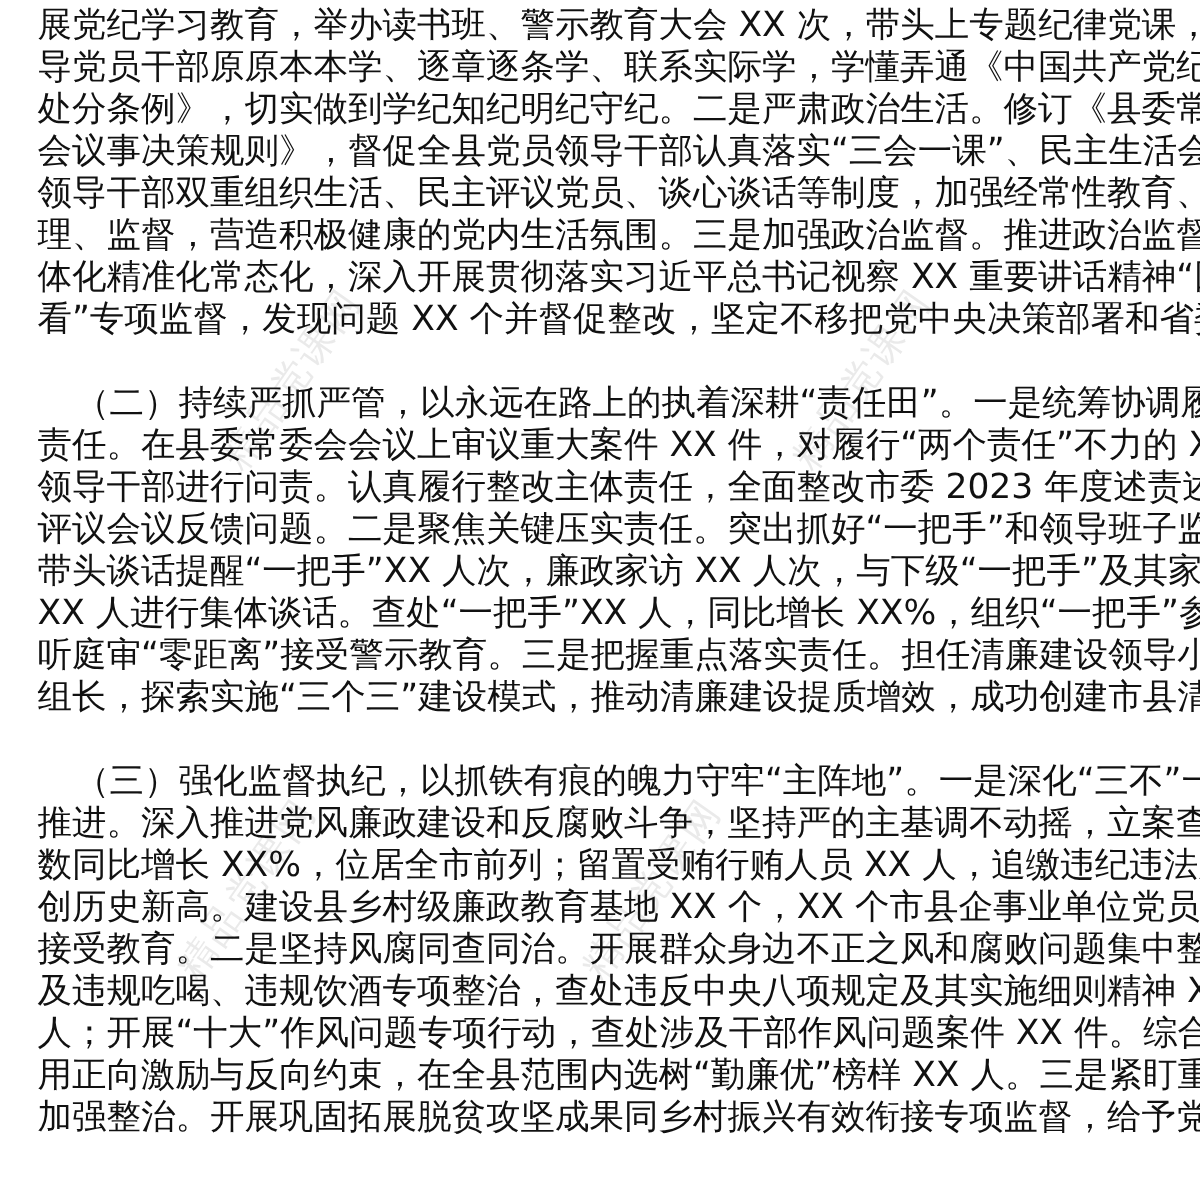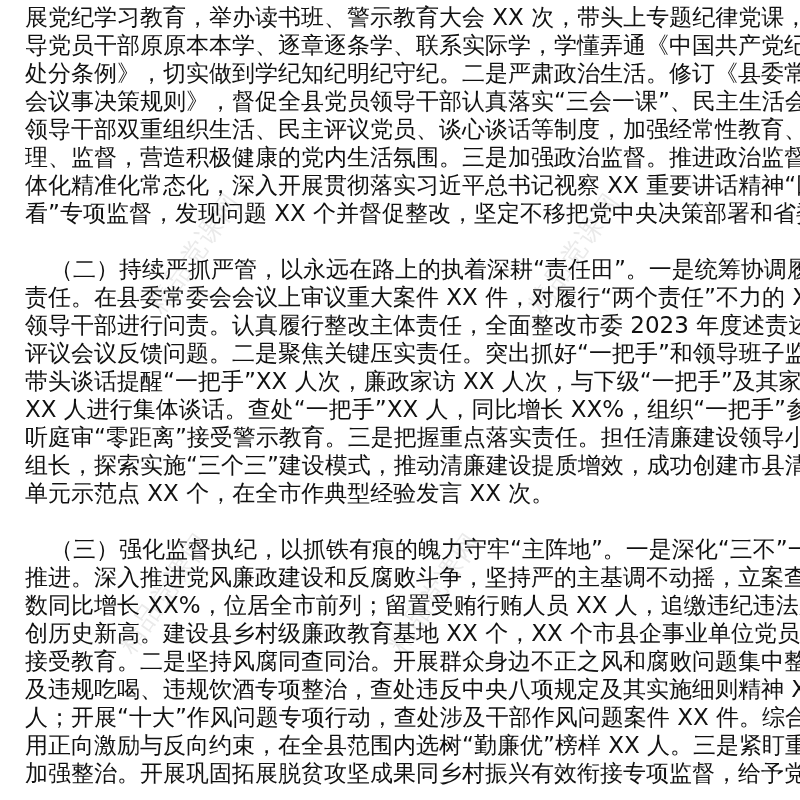--- a/index.html
+++ b/index.html
@@ -94,21 +94,20 @@
 
     <div class="paragraph">
       <span class="line indent">（二）持续严抓严管，以永远在路上的执着深耕“责任田”。一是统筹协调履行</span>
       <span class="line">责任。在县委常委会会议上审议重大案件 XX 件，对履行“两个责任”不力的 XX 名</span>
       <span class="line">领导干部进行问责。认真履行整改主体责任，全面整改市委 2023 年度述责述廉</span>
       <span class="line">评议会议反馈问题。二是聚焦关键压实责任。突出抓好“一把手”和领导班子监督，</span>
       <span class="line">带头谈话提醒“一把手”XX 人次，廉政家访 XX 人次，与下级“一把手”及其家属共</span>
       <span class="line">XX 人进行集体谈话。查处“一把手”XX 人，同比增长 XX%，组织“一把手”参与旁</span>
       <span class="line">听庭审“零距离”接受警示教育。三是把握重点落实责任。担任清廉建设领导小组</span>
       <span class="line">组长，探索实施“三个三”建设模式，推动清廉建设提质增效，成功创建市县清廉</span>
-      <span class="line last">单元示范点 XX 个，在全市作典型经验发言 XX 次。</span>
     </div>
 
     <div class="paragraph">
       <span class="line indent">（三）强化监督执纪，以抓铁有痕的魄力守牢“主阵地”。一是深化“三不”一体</span>
       <span class="line">推进。深入推进党风廉政建设和反腐败斗争，坚持严的主基调不动摇，立案查处</span>
       <span class="line">数同比增长 XX%，位居全市前列；留置受贿行贿人员 XX 人，追缴违纪违法所得</span>
       <span class="line">创历史新高。建设县乡村级廉政教育基地 XX 个，XX 个市县企事业单位党员干部</span>
       <span class="line">接受教育。二是坚持风腐同查同治。开展群众身边不正之风和腐败问题集中整治</span>
       <span class="line">及违规吃喝、违规饮酒专项整治，查处违反中央八项规定及其实施细则精神 XX</span>
       <span class="line">人；开展“十大”作风问题专项行动，查处涉及干部作风问题案件 XX 件。综合运</span>

